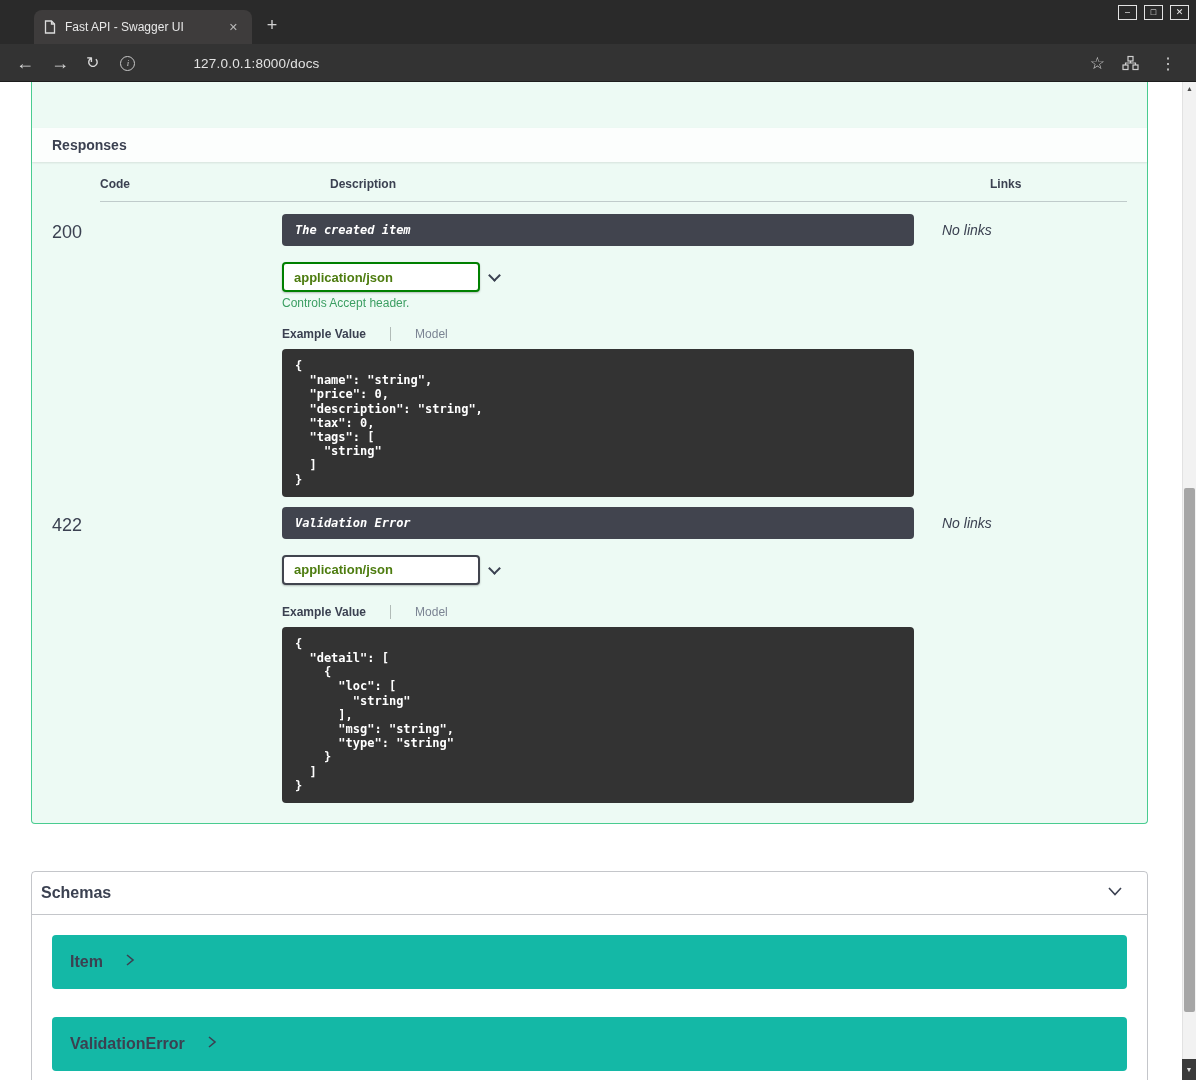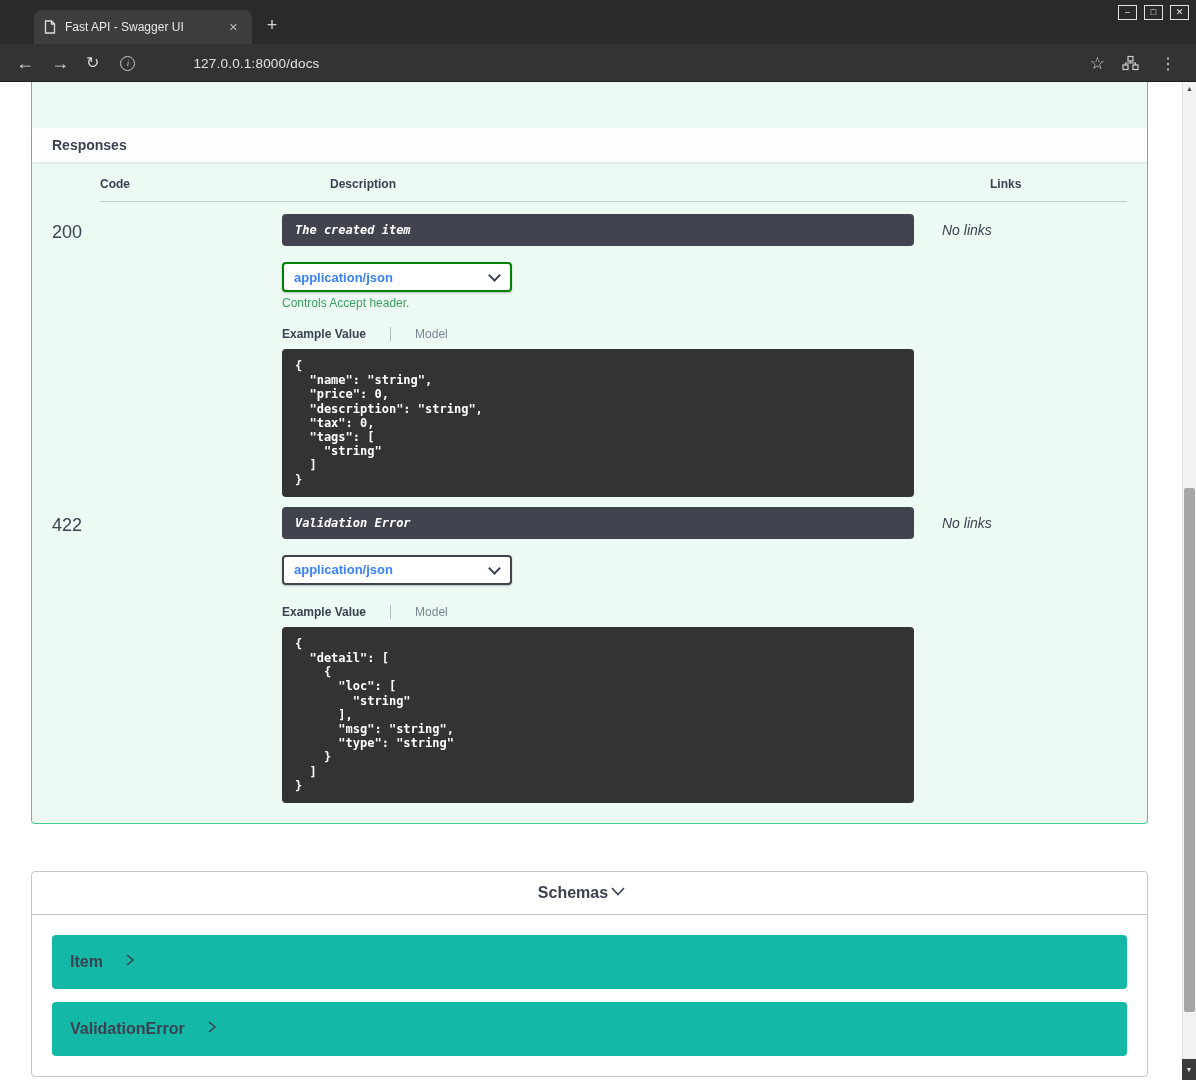--- a/index.html
+++ b/index.html
@@ -50,51 +50,51 @@
   .resp-head { display: grid; grid-template-columns: 230px 660px 1fr;
                padding: 15px 0 10px; border-bottom: 1px solid rgba(59,65,81,.25); margin-left: 48px; }
   .resp-head div { font-size: 12px; font-weight: 700; color: #3b4151; }
   .resp-row { display: grid; grid-template-columns: 230px 660px 1fr; padding-top: 12px; }
   .resp-row.second { padding-top: 10px; }
   .resp-code { font-size: 18px; color: #3b4151; padding-top: 8px; }
   .desc-box { width: 632px; background: #41444e; border-radius: 4px; padding: 9px 13px;
               color: #fff; font-family: "DejaVu Sans Mono", monospace; font-size: 12px;
               font-style: italic; font-weight: 700; }
   .select-wrap { position: relative; width: 230px; margin-top: 16px; }
-  .media-select { appearance: none; -webkit-appearance: none; width: 230px; height: 30px;
+  .media-select { appearance: none; -webkit-appearance: none; width: 198px; height: 30px;
                   border: 2px solid #41444e; border-radius: 4px; background: #fff;
                   font-family: "Liberation Sans", sans-serif; font-weight: 700; font-size: 13px;
-                  color: #3b82f6; padding: 0 28px 0 10px;
+                  color: #4d7c0f; padding: 0 28px 0 10px;
                   box-shadow: 0 1px 2px rgba(0,0,0,.25); }
   .media-select.accept { border-color: #008000; }
   .select-wrap::after { content: ""; position: absolute; right: 13px; top: 9px; width: 7px;
                         height: 7px; border-right: 2px solid #3b4151;
                         border-bottom: 2px solid #3b4151; transform: rotate(45deg);
                         pointer-events: none; }
   .accept-note { margin-top: 4px; font-size: 12px; color: #3b9e62; }
   .tabs-row { margin-top: 17px; display: flex; align-items: center; gap: 24px; }
   .tabs-row.wide { margin-top: 20px; }
   .tab-example { font-size: 12px; font-weight: 700; color: #3b4151; }
   .tab-divider { width: 1px; height: 14px; background: rgba(0,0,0,.25); }
   .tab-model { font-size: 12px; color: #7b8493; }
   .code-pre { margin: 8px 0 0; width: 632px; background: #333333; border-radius: 4px;
               padding: 10px 13px; color: #ffffff; font-family: "DejaVu Sans Mono", monospace;
               font-size: 12px; line-height: 14.2px; font-weight: 700; white-space: pre; }
   .links-cell { font-size: 14px; font-style: italic; color: #3b4151; padding-top: 8px; }
 
   
   .models { margin-top: 47px; border: 1px solid rgba(59,65,81,.3); border-radius: 4px; }
   .models-header { height: 43px; display: flex; align-items: center;
-                   justify-content: center; padding: 0 22px 0 9px;
+                   justify-content: space-between; padding: 0 22px 0 9px;
                    border-bottom: 1px solid rgba(59,65,81,.3); }
   .models-title { font-size: 16px; font-weight: 700; color: #3b4151; }
   .models-body { padding: 20px; }
   .model-box { height: 54px; background: #14b8a6; border-radius: 4px; display: flex;
                align-items: center; padding: 0 18px; gap: 22px; }
-  .model-box + .model-box { margin-top: 13px; }
+  .model-box + .model-box { margin-top: 28px; }
   .model-name { font-size: 16px; font-weight: 700; color: #3b4151; }
 
   
   .scrollbar { position: absolute; top: 0; right: 0; width: 14px; height: 998px;
                background: #f2f2f2; border-left: 1px solid #e2e2e2; }
   .sb-up { position: absolute; top: 3px; left: 0; width: 13px; text-align: center;
            color: #4a4a4a; font-size: 7px; }
   .sb-thumb { position: absolute; top: 406px; left: 1px; width: 11px; height: 524px;
               background: #a6a6a6; border-radius: 2px; }
   .sb-down { position: absolute; bottom: 0; left: -1px; width: 14px; height: 21px;

